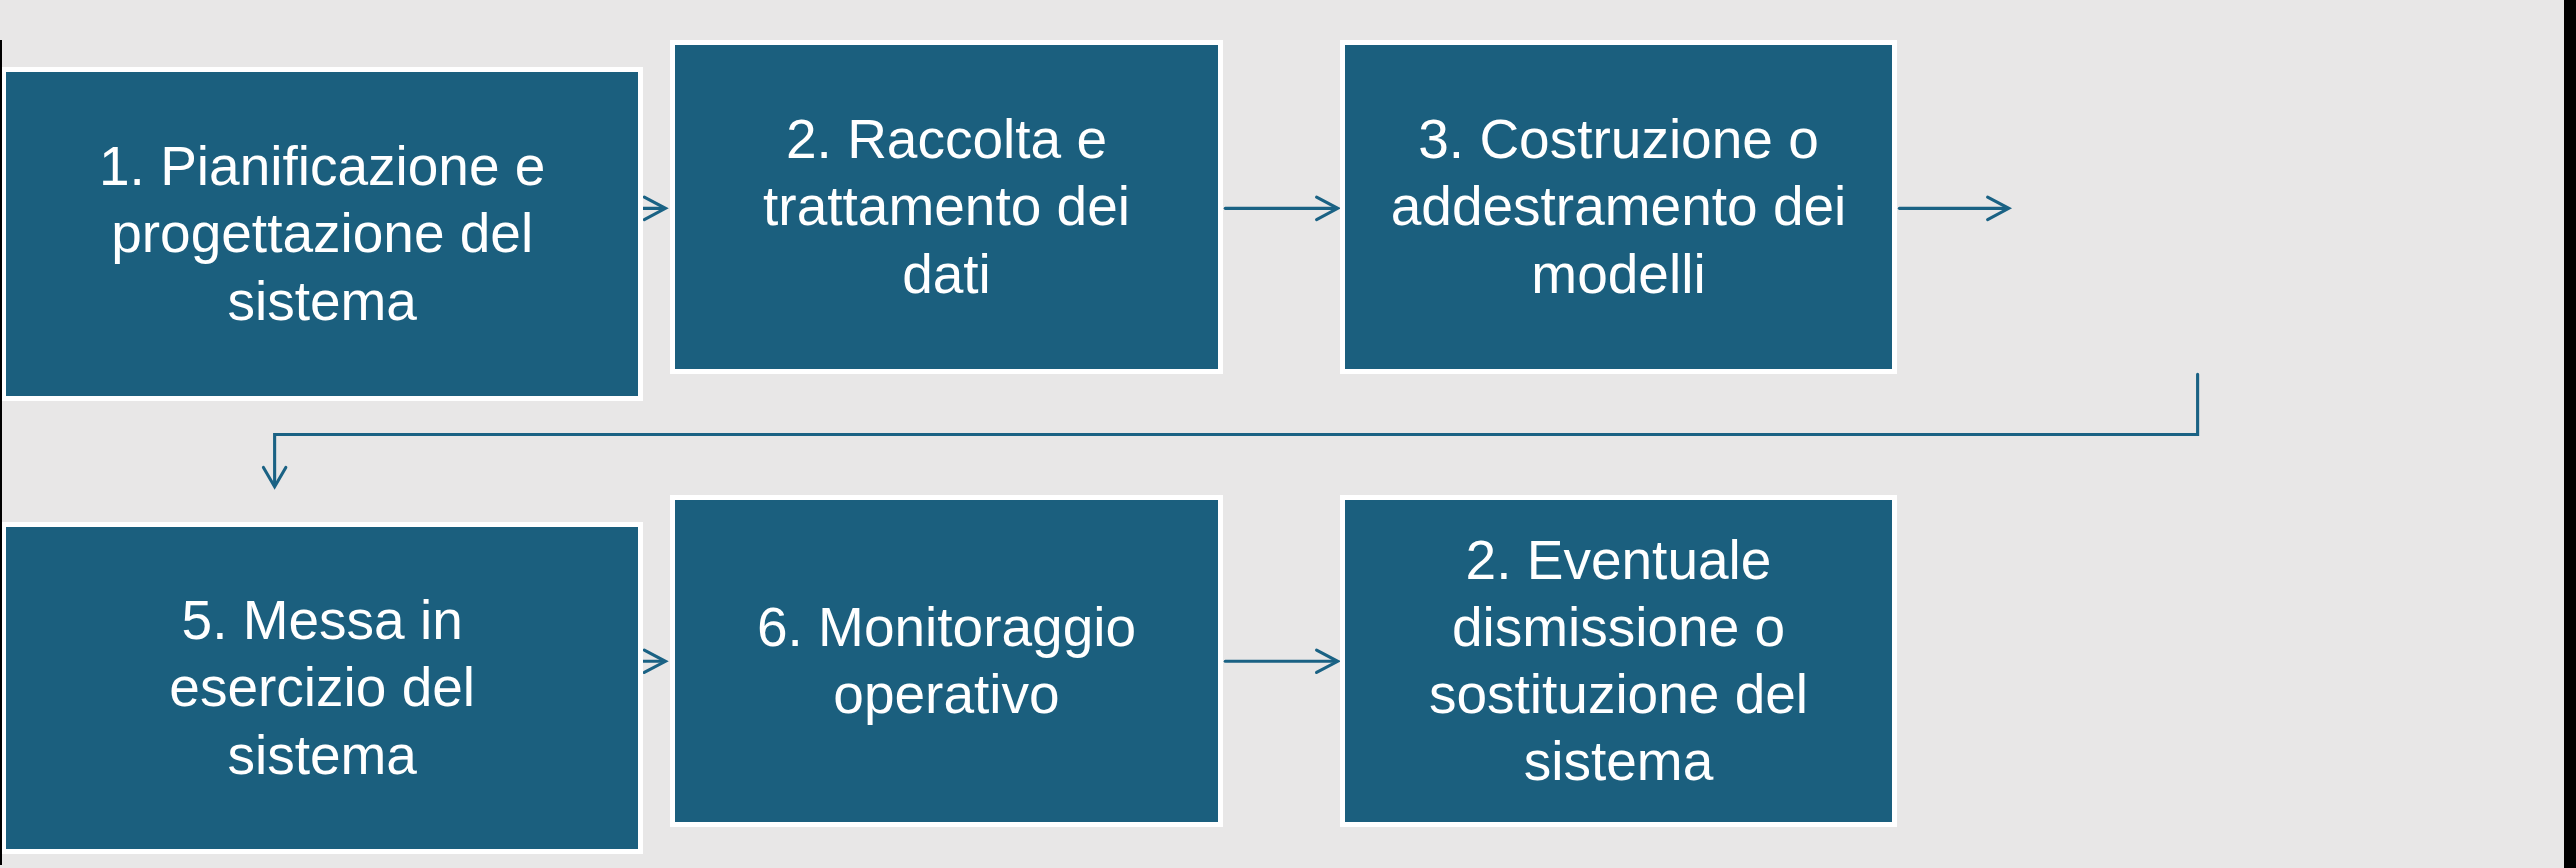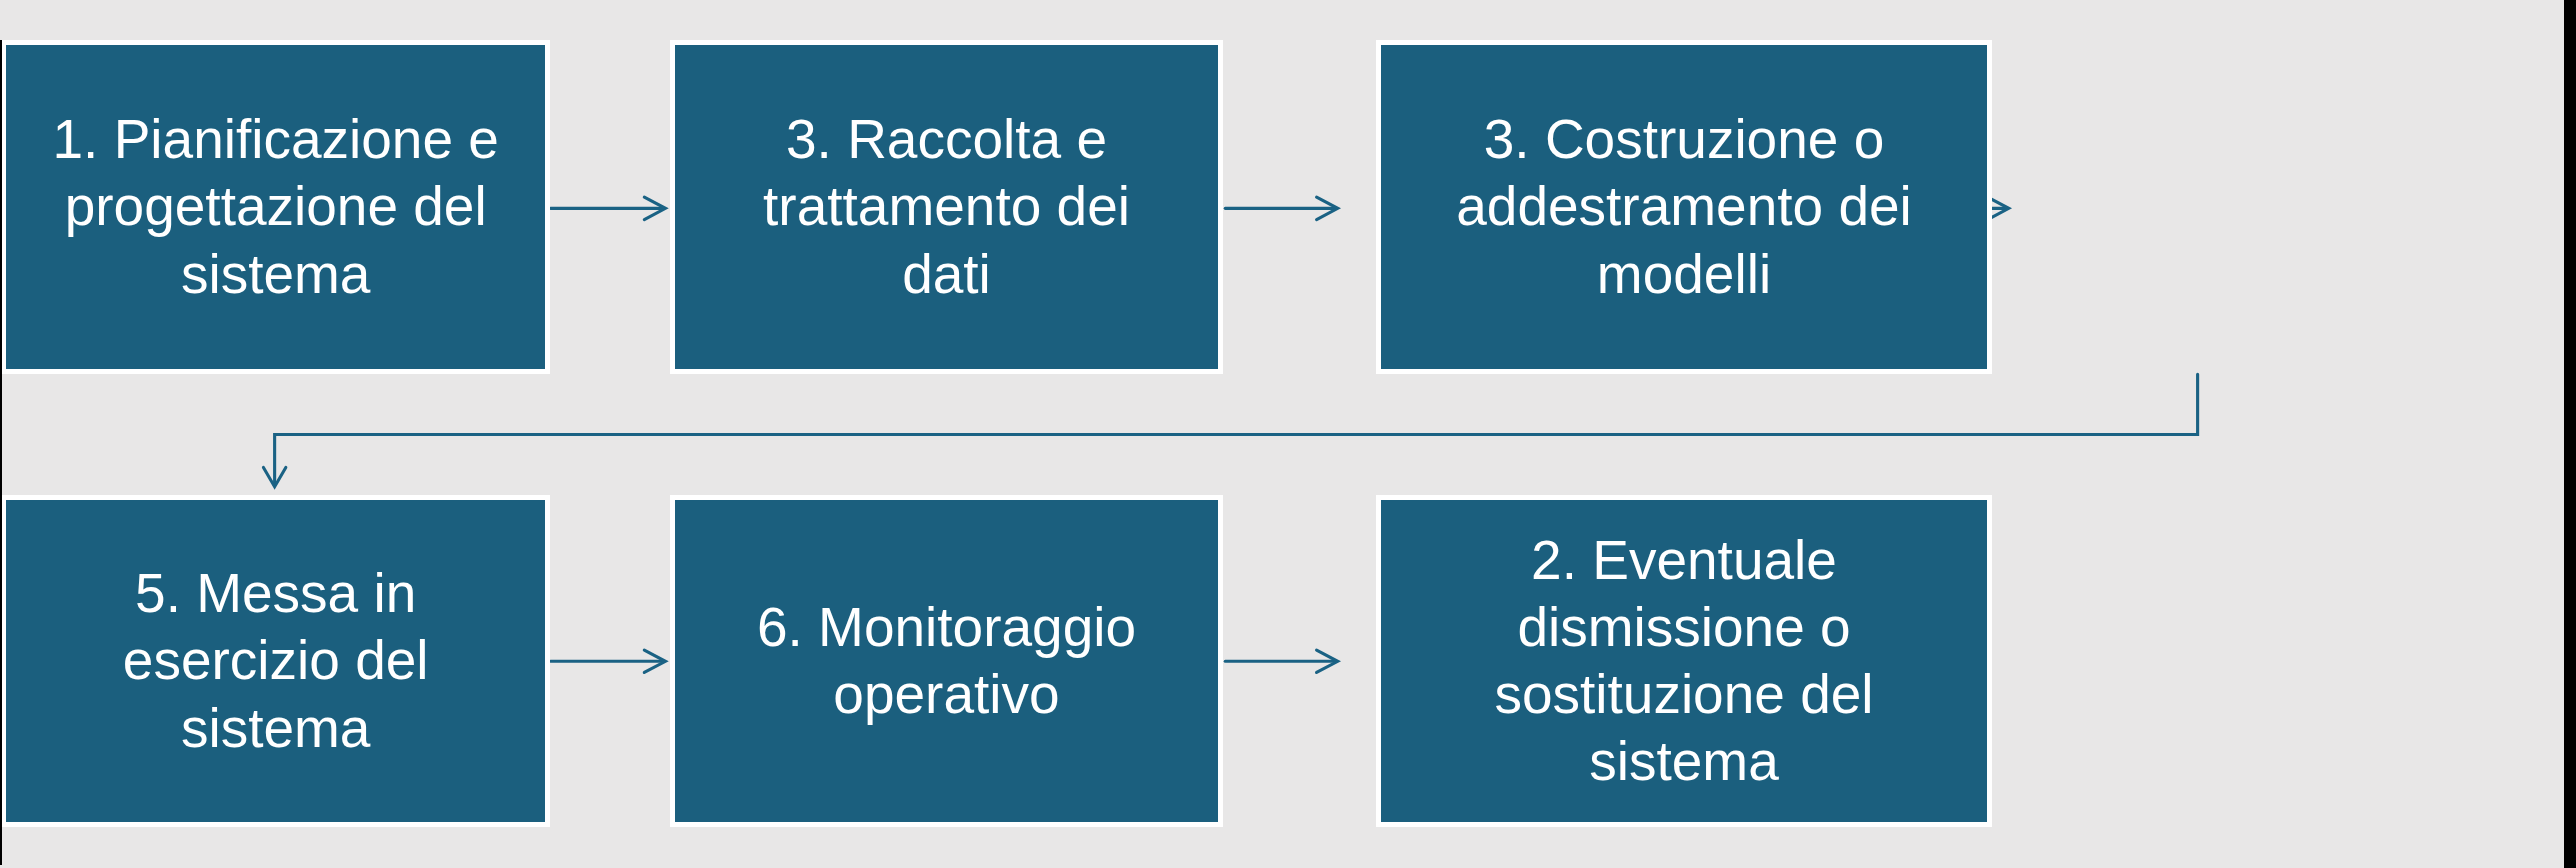--- a/index.html
+++ b/index.html
@@ -42,23 +42,23 @@
   .flow-box .label {
     color: var(--text, #FFFFFF);
     font-size: 55px;
     line-height: 1.22;
     white-space: pre-line;
     padding: 0 10px;
   }
 
   .row1 { top: 40px;  height: 334px; }
   .row2 { top: 495px; height: 332px; }
-  .col1 { left: 1.2px;    width: 549px; }
+  .col1 { left: 1.2px;    width: 642px; margin-top: 27px; }
   .col2 { left: 670px; width: 553px; }
-  .col3 { left: 1376px; width: 616px; }
+  .col3 { left: 1340px; width: 557px; }
   .col4 { left: 2012px; width: 552px; }
 
   
   .edge-strip {
     position: absolute;
     background: var(--edge_artifact, #000000);
   }
   #edge-left  { left: 0px;    top: 40px; width: 1.9px;  height: 825px; }
   #edge-right { left: 2564px; top: 0px;  width: 11.8px; height: 869px; }
 </style>
@@ -100,21 +100,21 @@
     </g>
   </svg>
 
   <div class="flow-box row1 col1">
     <div class="label">1. Pianificazione e
 progettazione del
 sistema</div>
   </div>
 
   <div class="flow-box row1 col2">
-    <div class="label">3. Raccolta e
+    <div class="label">2. Raccolta e
 trattamento dei
 dati</div>
   </div>
 
   <div class="flow-box row1 col3">
     <div class="label">3. Costruzione o
 addestramento dei
 modelli</div>
   </div>
 

